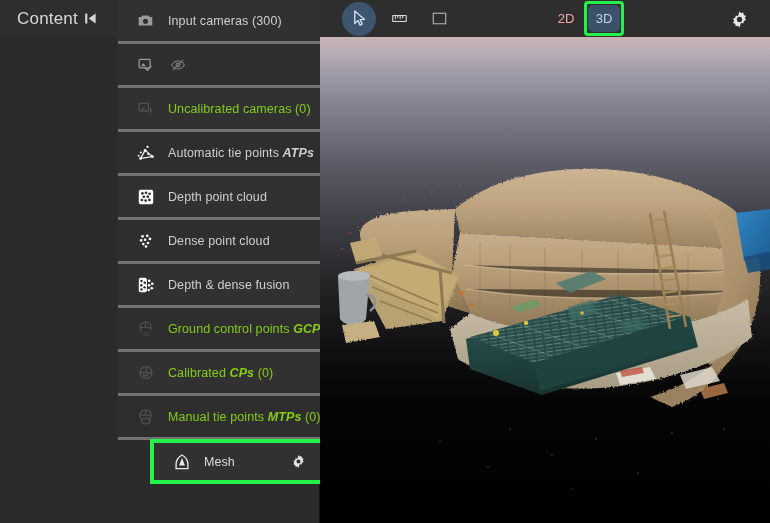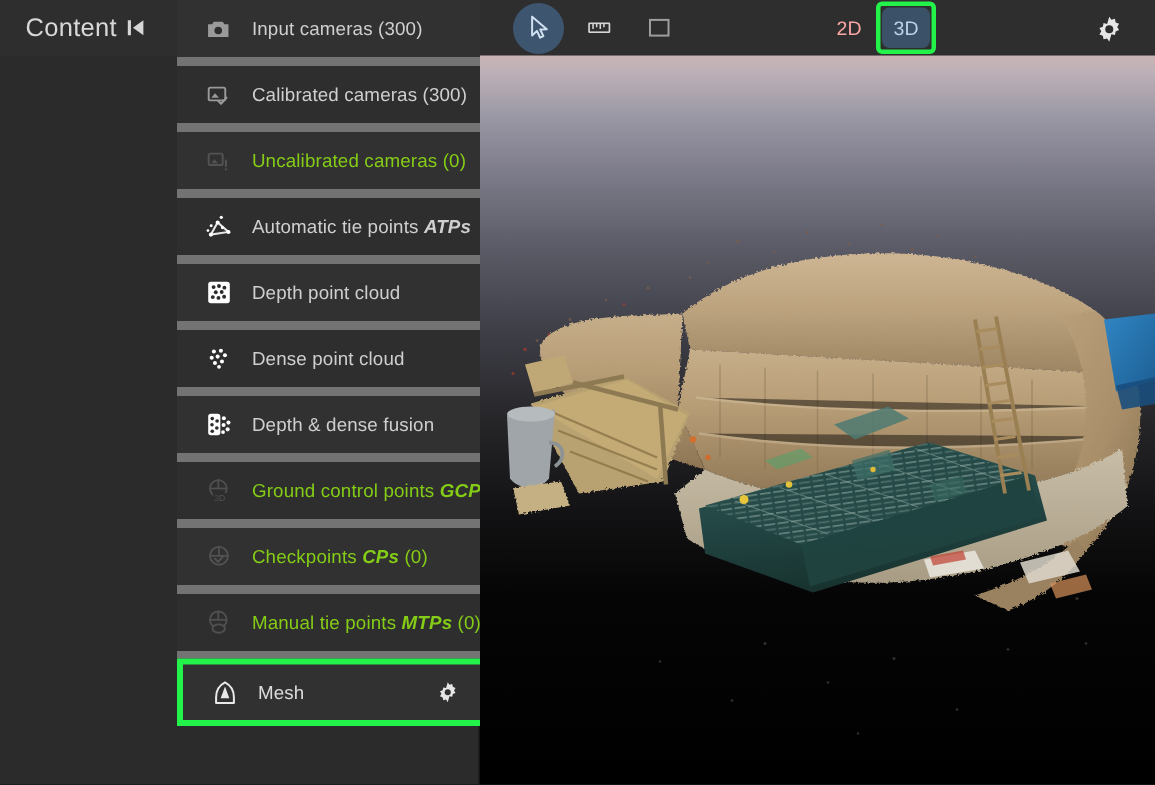--- a/index.html
+++ b/index.html
@@ -32,21 +32,21 @@
   #collapse-btn {
     width: 26px; height: 26px;
     display: flex; align-items: center; justify-content: center;
     cursor: pointer;
   }
   .content-list { flex: 1; display: flex; flex-direction: column; }
   .row {
     height: 44px; min-height: 44px;
     display: flex; align-items: center;
     padding: 0 12px 0 17px;
-    border-bottom: 6px solid #737373;
+    border-bottom: 3px solid #737373;
     background: #313131;
     position: relative;
   }
   .row.alt { background: #2e2e2e; }
   .row .icon-wrap {
     width: 22px; height: 22px; min-width: 22px;
     display: flex; align-items: center; justify-content: center;
     margin-right: 11px;
   }
   .row .label {
@@ -62,20 +62,21 @@
     display: flex; align-items: center; justify-content: center;
     cursor: pointer;
   }
 
   
   .row.highlight {
     border: 4px solid #22f24a;
     background: #313131;
     margin-top: -1px;
     height: 45px;
+    margin-left: 32px;
   }
   .row.highlight .label { color: #dcdcdc; }
 
   
   #main { flex: 1; position: relative; display: flex; flex-direction: column; }
   #toolbar {
     height: 37px; min-height: 37px;
     background: #2e2e2e;
     display: flex; align-items: center;
     position: relative;
@@ -161,21 +162,20 @@
       </div>
 
       <div class="row alt">
         <span class="icon-wrap">
           <svg width="17" height="17" viewBox="0 0 20 20">
             <rect x="2.5" y="4" width="13" height="10" rx="1.3" fill="none" stroke="#9a9a9a" stroke-width="1.5"></rect>
             <path d="M4.5 12 L7.5 8.5 L10.5 12z" fill="#9a9a9a"></path>
             <path d="M10 14.5 l2.2 2.2 l4.3 -4.8" fill="none" stroke="#9a9a9a" stroke-width="1.6" stroke-linecap="round" stroke-linejoin="round"></path>
           </svg>
         </span>
-        <span class="label">Calibrated cameras (300)</span>
         <span class="actions">
           <span class="act">
             <svg width="16" height="16" viewBox="0 0 20 20">
               <path d="M2 10s3-5 8-5 8 5 8 5-3 5-8 5-8-5-8-5z" fill="none" stroke="#7c7c7c" stroke-width="1.4"></path>
               <circle cx="10" cy="10" r="2.4" fill="none" stroke="#7c7c7c" stroke-width="1.4"></circle>
               <line x1="3.5" y1="16.5" x2="16.5" y2="3.5" stroke="#7c7c7c" stroke-width="1.5"></line>
             </svg>
           </span>
         </span>
       </div>
@@ -318,21 +318,21 @@
       <div class="row disabled">
         <span class="icon-wrap">
           <svg width="18" height="18" viewBox="0 0 20 20">
             <circle cx="10" cy="9.5" r="6.6" fill="none" stroke="#7a7a7a" stroke-width="1.4"></circle>
             <line x1="10" y1="2.2" x2="10" y2="9.5" stroke="#7a7a7a" stroke-width="1.3"></line>
             <line x1="2.9" y1="9.5" x2="17.1" y2="9.5" stroke="#7a7a7a" stroke-width="1.3"></line>
             <path d="M7 11.6 l2.3 2.3 l4 -4.2" fill="none" stroke="#7a7a7a" stroke-width="1.5" stroke-linecap="round" stroke-linejoin="round"></path>
           </svg>
         </span>
         <span class="label">
-          <span>Checkpoints </span><i>CPs</i><span> (0)</span>
+          <span>Calibrated </span><i>CPs</i><span> (0)</span>
         </span>
         <span class="actions"></span>
       </div>
 
       <div class="row alt disabled">
         <span class="icon-wrap">
           <svg width="18" height="18" viewBox="0 0 20 20">
             <circle cx="9.5" cy="8" r="6.2" fill="none" stroke="#7a7a7a" stroke-width="1.4"></circle>
             <line x1="9.5" y1="1.8" x2="9.5" y2="8" stroke="#7a7a7a" stroke-width="1.3"></line>
             <line x1="3.3" y1="8" x2="15.7" y2="8" stroke="#7a7a7a" stroke-width="1.3"></line>

